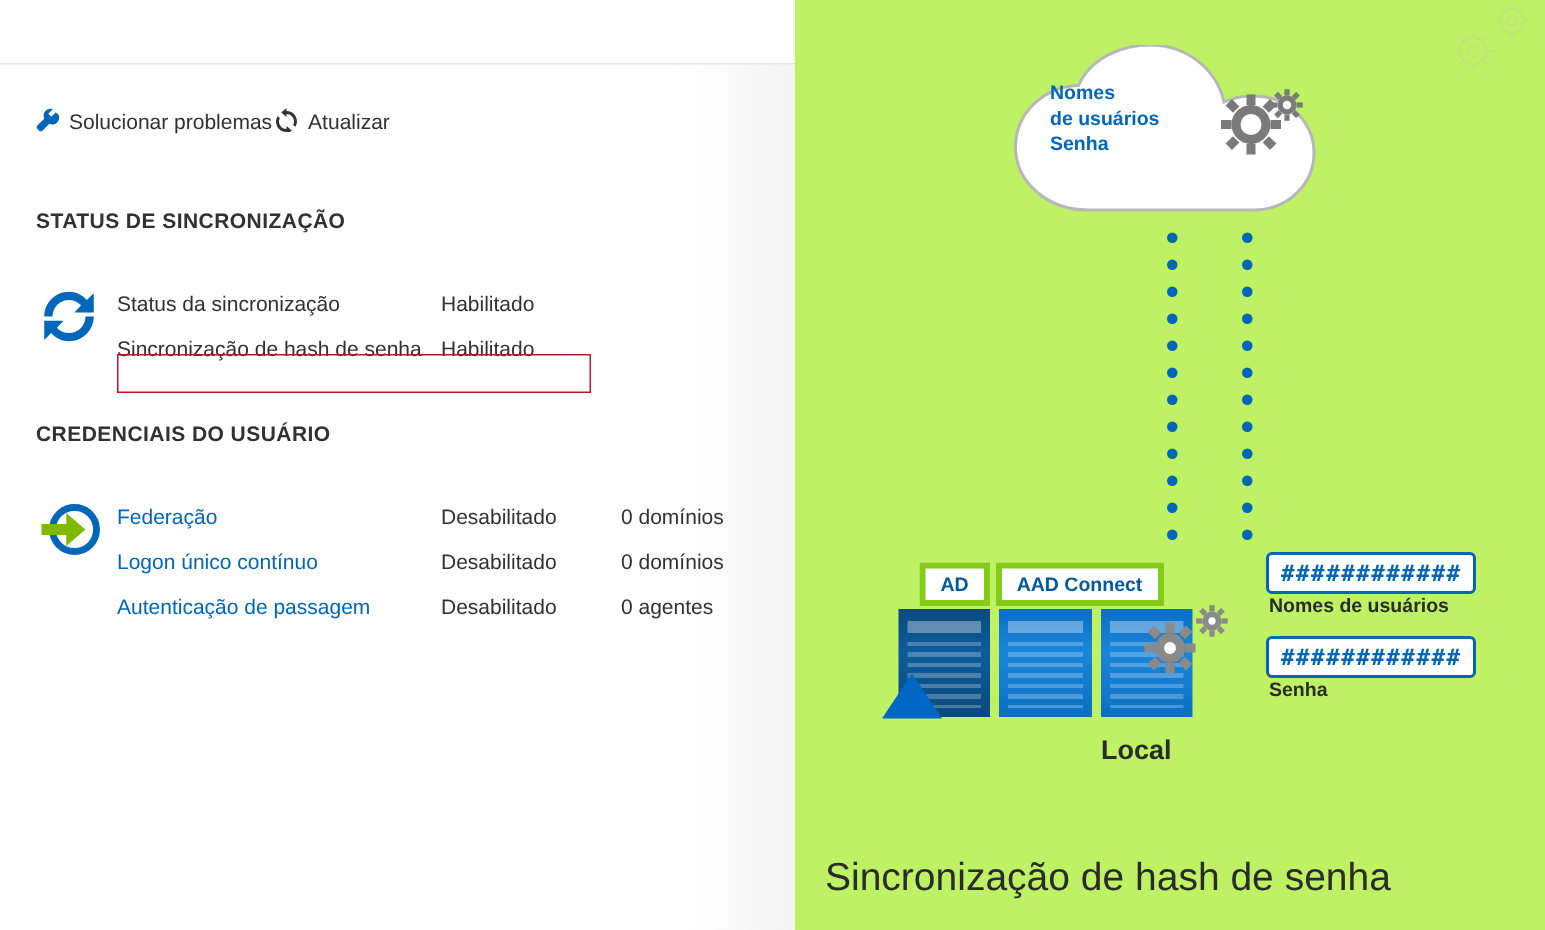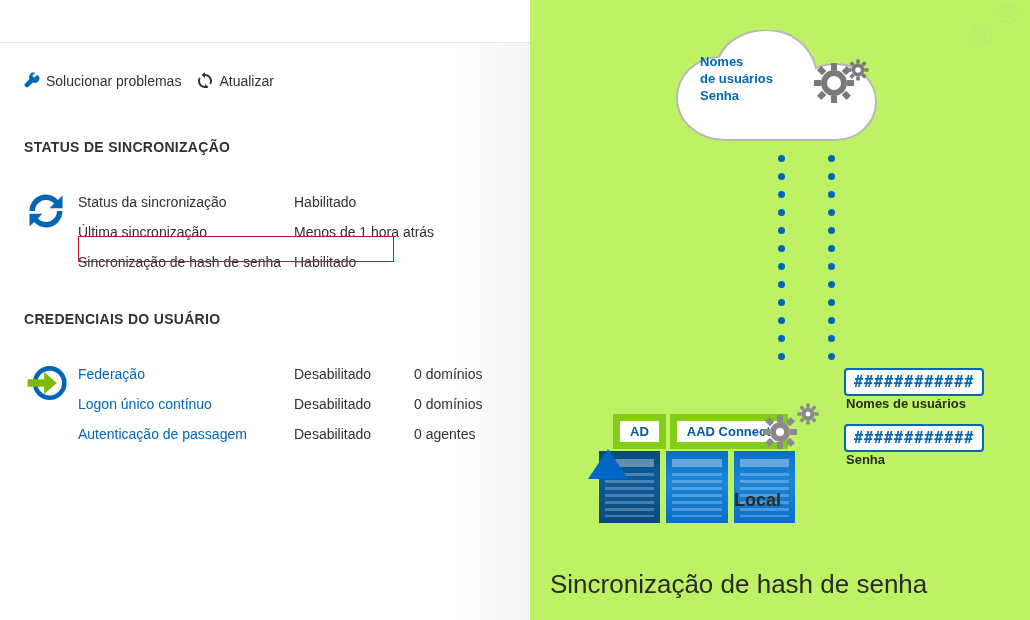--- a/index.html
+++ b/index.html
@@ -21,21 +21,21 @@
     background: linear-gradient(to right, #ffffff 85%, #f4f4f4 100%);
     border-top: 1px solid #e5e5e5;
     margin-top: 42px;
     position: relative;
   }
   .toolbar {
     display: flex;
     align-items: center;
     padding: 0 0 0 24px;
     height: 48px;
-    gap: 16px;
+    gap: 2px;
     margin-top: -6px;
   }
   .tool-btn {
     display: flex;
     align-items: center;
     gap: 6px;
     cursor: pointer;
     color: #323130;
     font-size: 14px;
   }
@@ -108,26 +108,25 @@
     top: 375px; left: 65px;
     width: 200px;
   }
   .server-labels {
     display: flex;
     gap: 4px;
     margin-left: 18px;
   }
   .server-tag {
     background: #fff;
-    border: 7px solid #84cc16;
+    border: 4px solid #84cc16;
     padding: 3px 10px;
     font-size: 13px;
     font-weight: 700;
     color: #005aa0;
-    margin-top: 39px;
   }
   .server-bodies {
     display: flex;
     gap: 6px;
     margin-top: 2px;
     margin-left: 4px;
     position: relative;
   }
   .server {
     width: 64px; height: 72px;
@@ -233,24 +232,20 @@
       <div class="row-group">
         <div class="icon-col sync-icon">
           <svg viewBox="0 0 48 48">
               <path fill="#0067b8" d="M24 6C14 6 6 14 6 24h6c0-6.6 5.4-12 12-12 3.5 0 6.6 1.5 8.8 3.9L28 21h14V7l-5 5C33.7 8.3 29.1 6 24 6zm12 18c0 6.6-5.4 12-12 12-3.5 0-6.6-1.5-8.8-3.9L20 27H6v14l5-5c3.3 3.7 7.9 6 13 6 10 0 18-8 18-18h-6z"></path>
             </svg>
         </div>
         <div class="rows">
           <div class="row">
             <div class="label-col">Status da sincronização</div>
             <div class="val-col">Habilitado</div>
-          </div>
-          <div class="row">
-            <div class="label-col">Última sincronização</div>
-            <div class="val-col" style="width:auto">Menos de 1 hora atrás</div>
           </div>
           <div class="row">
             <div class="label-col">Sincronização de hash de senha</div>
             <div class="val-col">Habilitado</div>
           </div>
         </div>
       </div>
 
       <div class="section-header" style="margin-top:34px">CREDENCIAIS DO USUÁRIO</div>
       <div class="row-group">

